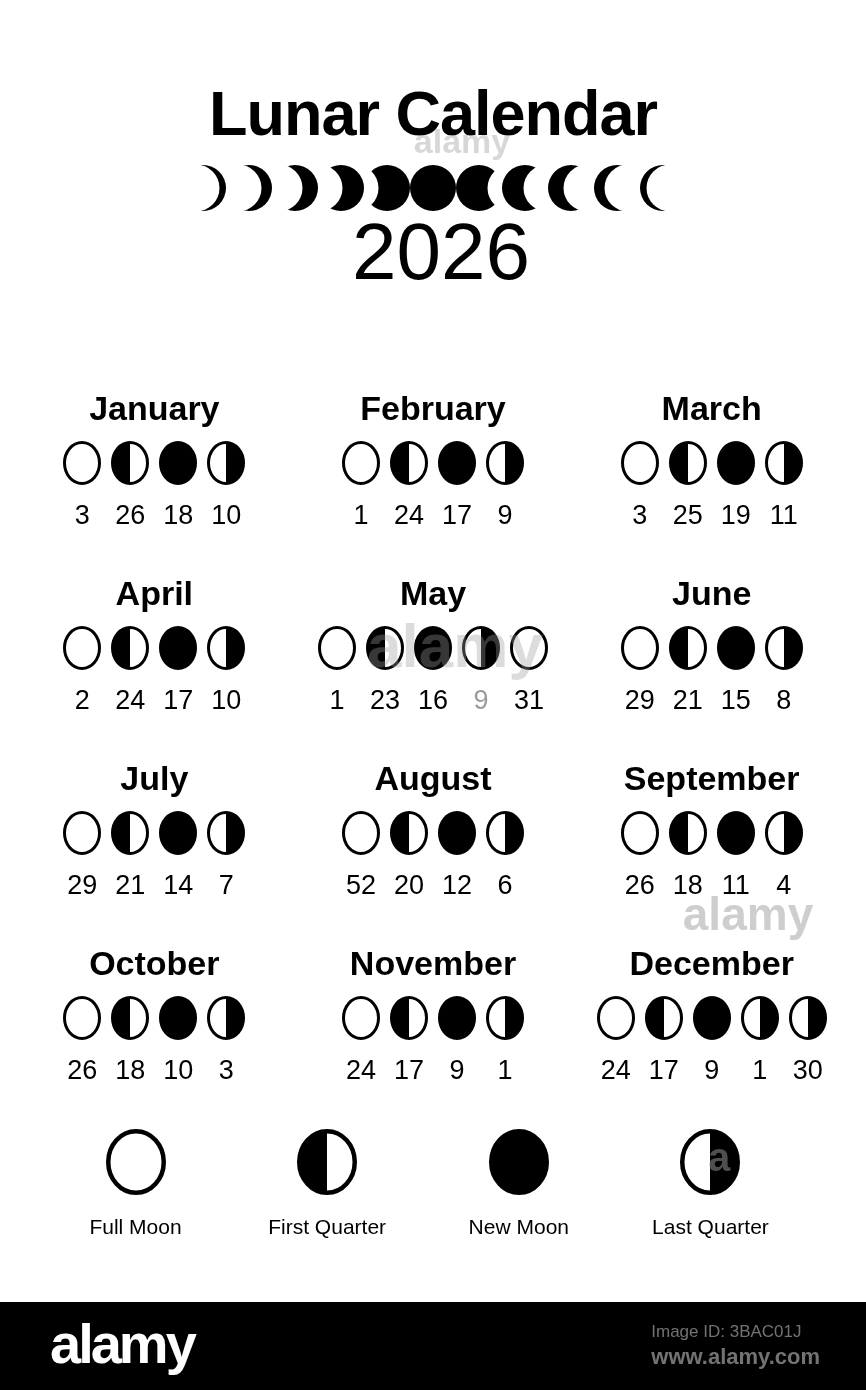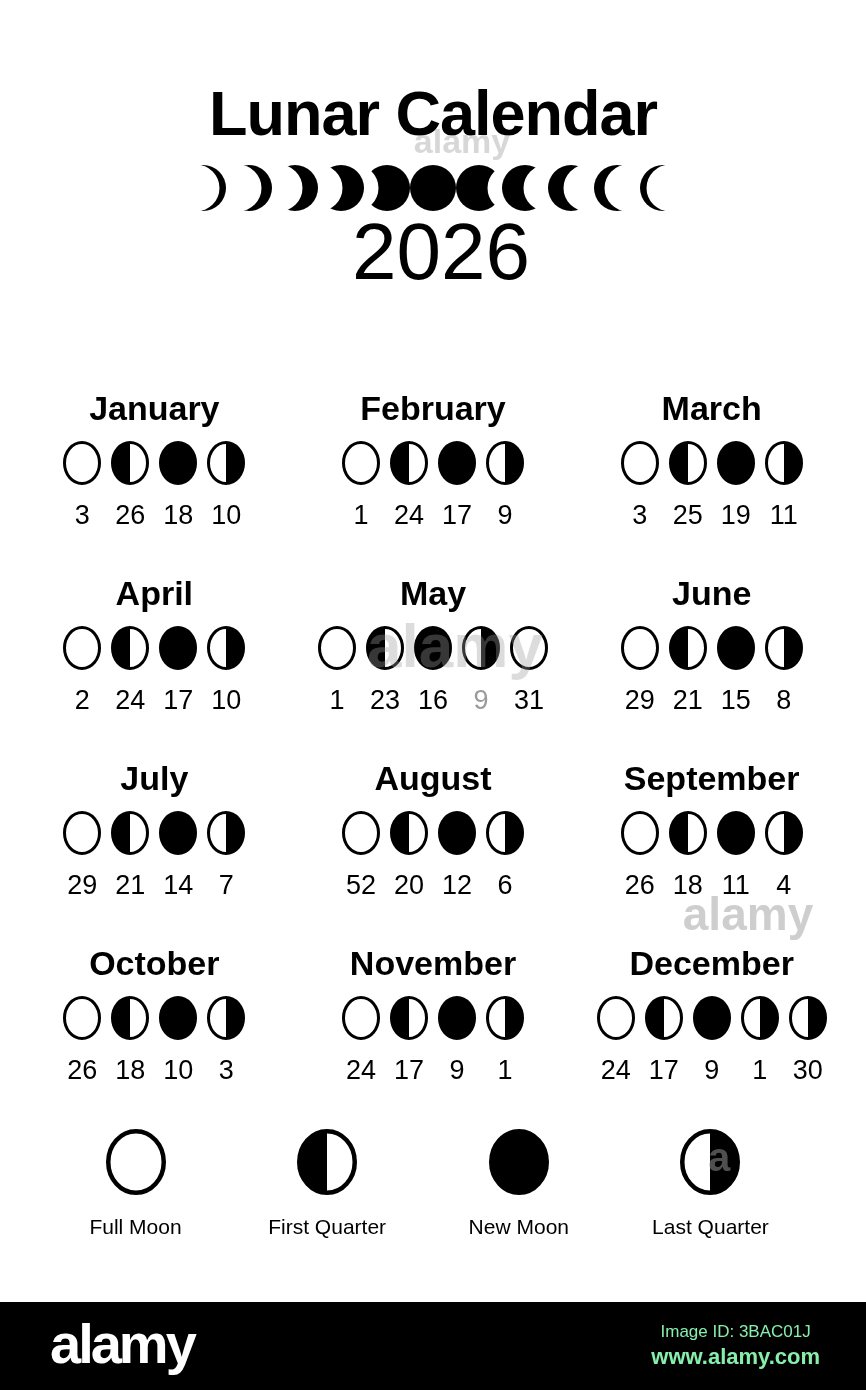--- a/index.html
+++ b/index.html
@@ -40,21 +40,21 @@
   .watermark{
     position:absolute;transform:translate(-50%,-50%);
     font-weight:bold;color:#9e9e9e;z-index:5;pointer-events:none;line-height:1;
   }
   .footer{
     position:absolute;top:1302px;left:0;width:866px;height:88px;background:#000;
     display:flex;align-items:center;justify-content:space-between;
     box-sizing:border-box;padding:0 46px 0 50px;z-index:6;
   }
   .brand{color:#fff;font-size:56px;font-weight:bold;letter-spacing:-3px;line-height:1;padding-bottom:4px;}
-  .footer-right{text-align:center;color:#86efac;}
+  .footer-right{text-align:left;color:#737373;}
   .image-id{font-size:17px;line-height:1.2;}
   .website{font-size:22px;font-weight:bold;line-height:1.2;margin-top:2px;}
 </style>
 </head>
 <body>
 
 <div class="title">Lunar Calendar</div>
 
 <div class="phase-strip" id="phase-strip">
     <span class="phase-glyph"><svg width="46" height="52" viewBox="0 0 46 52">

